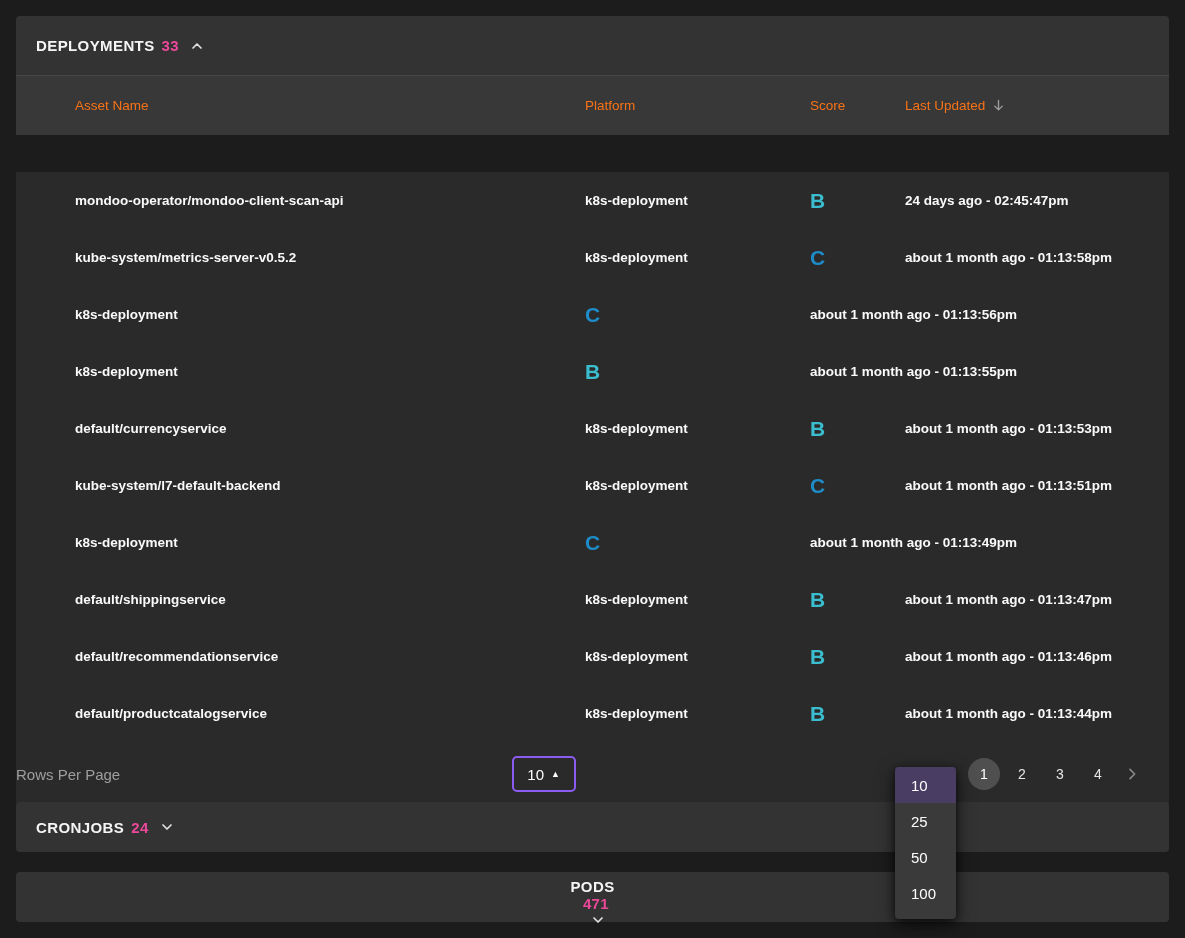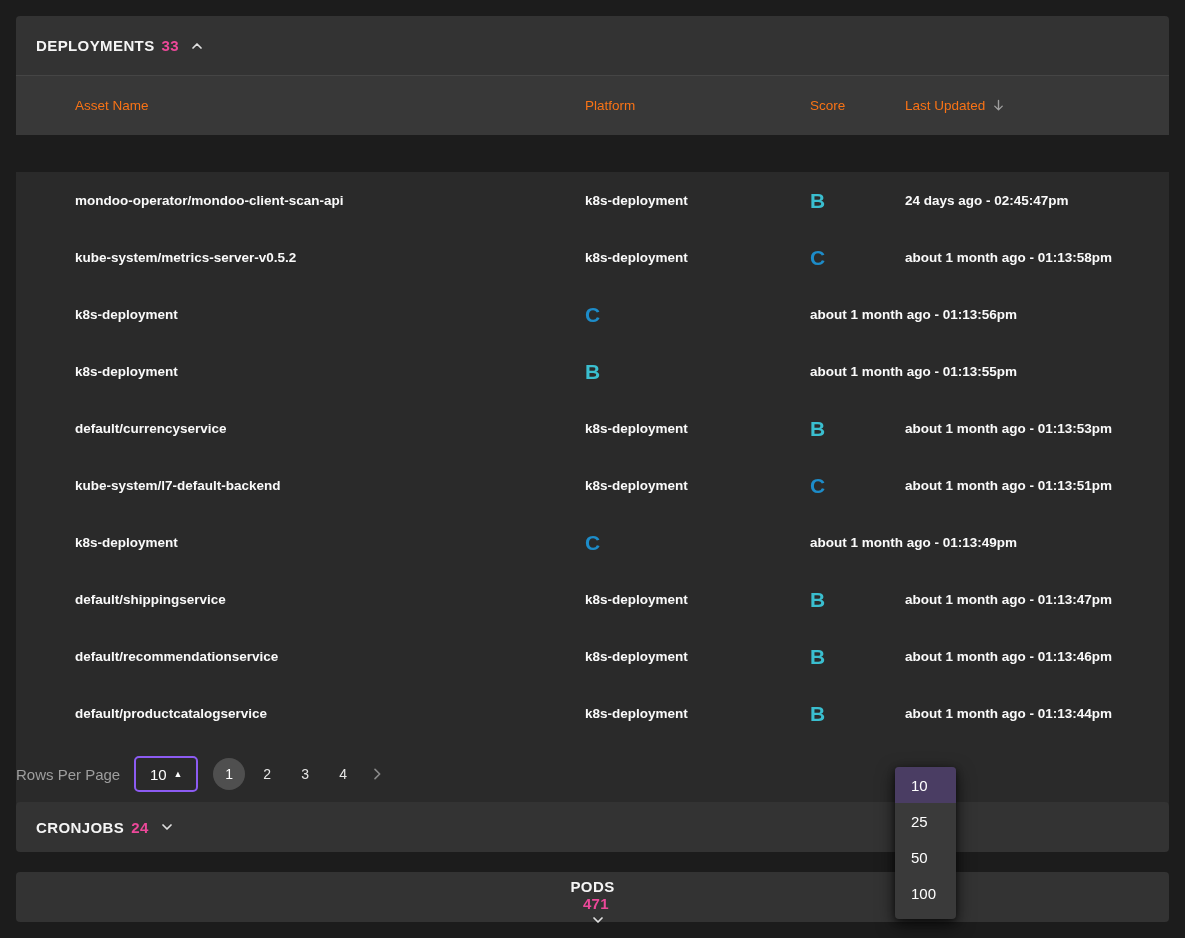--- a/index.html
+++ b/index.html
@@ -44,21 +44,21 @@
     height:57px;
     display:grid; grid-template-columns:510px 225px 95px 1fr;
     align-items:center; padding-left:59px; cursor:pointer;
   }
   .cell { font-size:13.5px; font-weight:700; color:#fafafa; white-space:nowrap; }
   .cell.score { font-size:21px; font-weight:700; }
 
   
   .pagination {
     height:64px; background:#2a2a2a; border-radius:0 0 4px 4px;
-    display:flex; align-items:center; justify-content:flex-start;
+    display:flex; align-items:center; justify-content:space-between;
     padding-right:22px;
   }
   .rpp-label { font-size:15px; color:#9e9e9e; font-weight:400; margin-right:14px; }
   .rpp-button {
     width:64px; height:36px; background:transparent;
     border:2px solid var(--accent,#8c5bf2); border-radius:5px;
     color:#fff; font-size:15px; font-family:inherit;
     display:flex; align-items:center; justify-content:center; gap:7px;
     cursor:pointer;
   }

